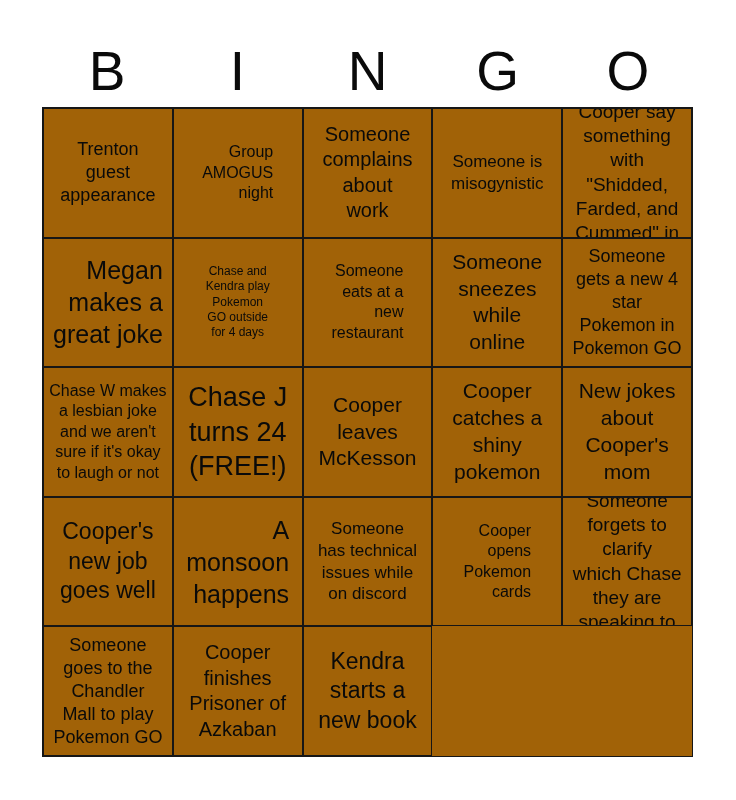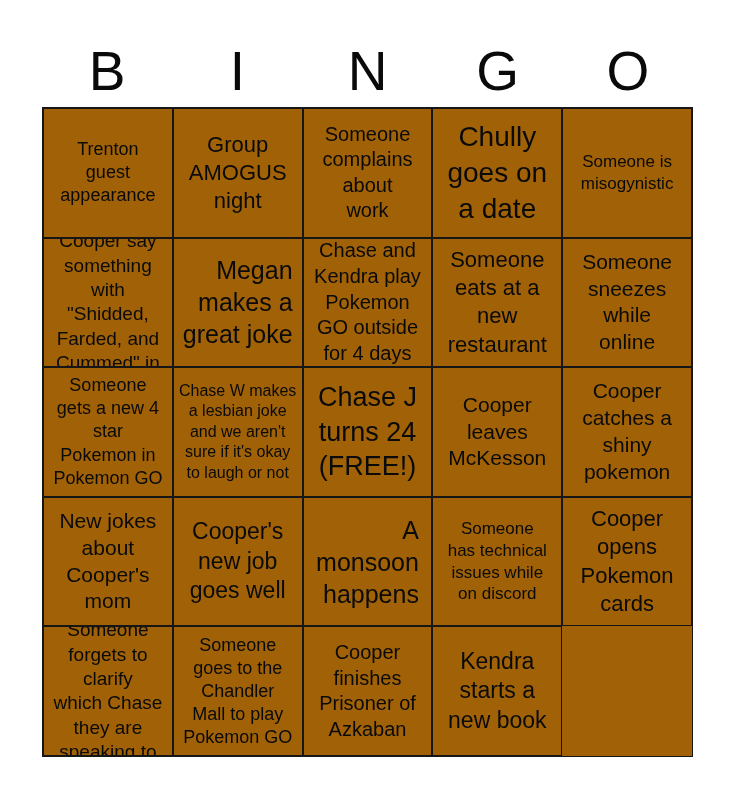--- a/index.html
+++ b/index.html
@@ -51,27 +51,27 @@
     justify-content: center;
     text-align: center;
     white-space: pre-line;
     line-height: 1.28;
     padding: 2px 5px;
     overflow: hidden;
     color: #0a0a0a;
   }
   .fs14 { font-size: 16px; }
   .fs15 { font-size: 19px; }
-  .fs16 { font-size: 20px; }
+  .fs16 { font-size: 12px; }
   .fs17 { font-size: 17px; }
   .fs18 { font-size: 18px; }
   .fs19 { font-size: 19px; }
   .fs20 { font-size: 20px; }
   .fs21 { font-size: 21px; }
-  .fs22 { font-size: 22px; }
+  .fs22 { font-size: 16px; text-align: right; }
   .fs23 { font-size: 23px; }
   .fs25 { font-size: 25px; text-align: right; }
   .fs27 { font-size: 27px; }
   .fs28 { font-size: 28px; }
 </style>
 </head>
 <body>
 
 <div class="bingo-header">
   <span class="letter">B</span>
@@ -85,23 +85,20 @@
   <div class="cell fs18">Trenton
 guest
 appearance</div>
   <div class="cell fs22">Group
 AMOGUS
 night</div>
   <div class="cell fs20">Someone
 complains
 about
 work</div>
-  <div class="cell fs28">Chully
-goes on
-a date</div>
   <div class="cell fs17">Someone is
 misogynistic</div>
 
   <div class="cell fs15">Chase W, or
 Cooper say
 something with
 "Shidded,
 Farded, and
 Cummed" in it</div>
   <div class="cell fs25">Megan

